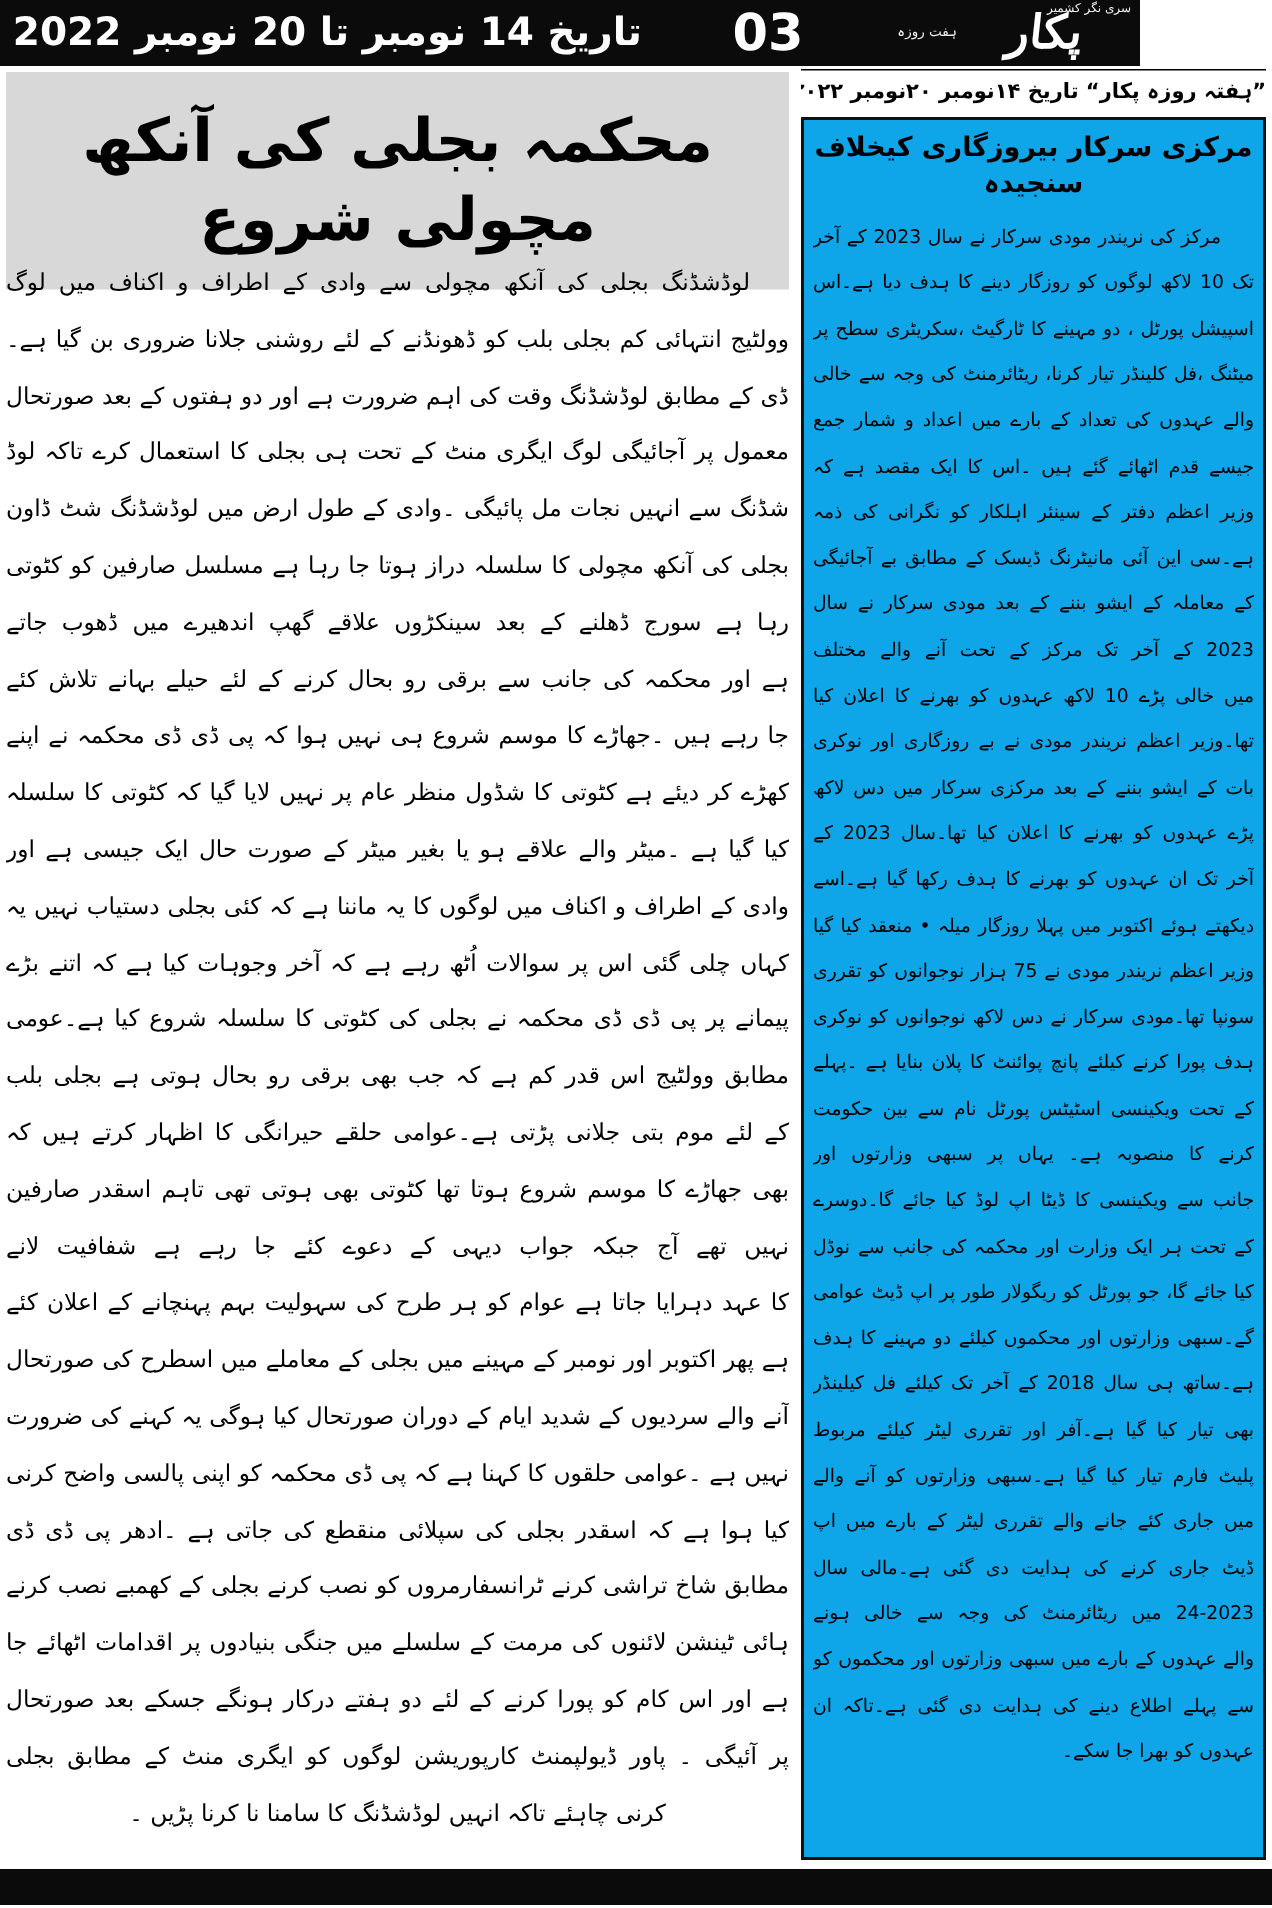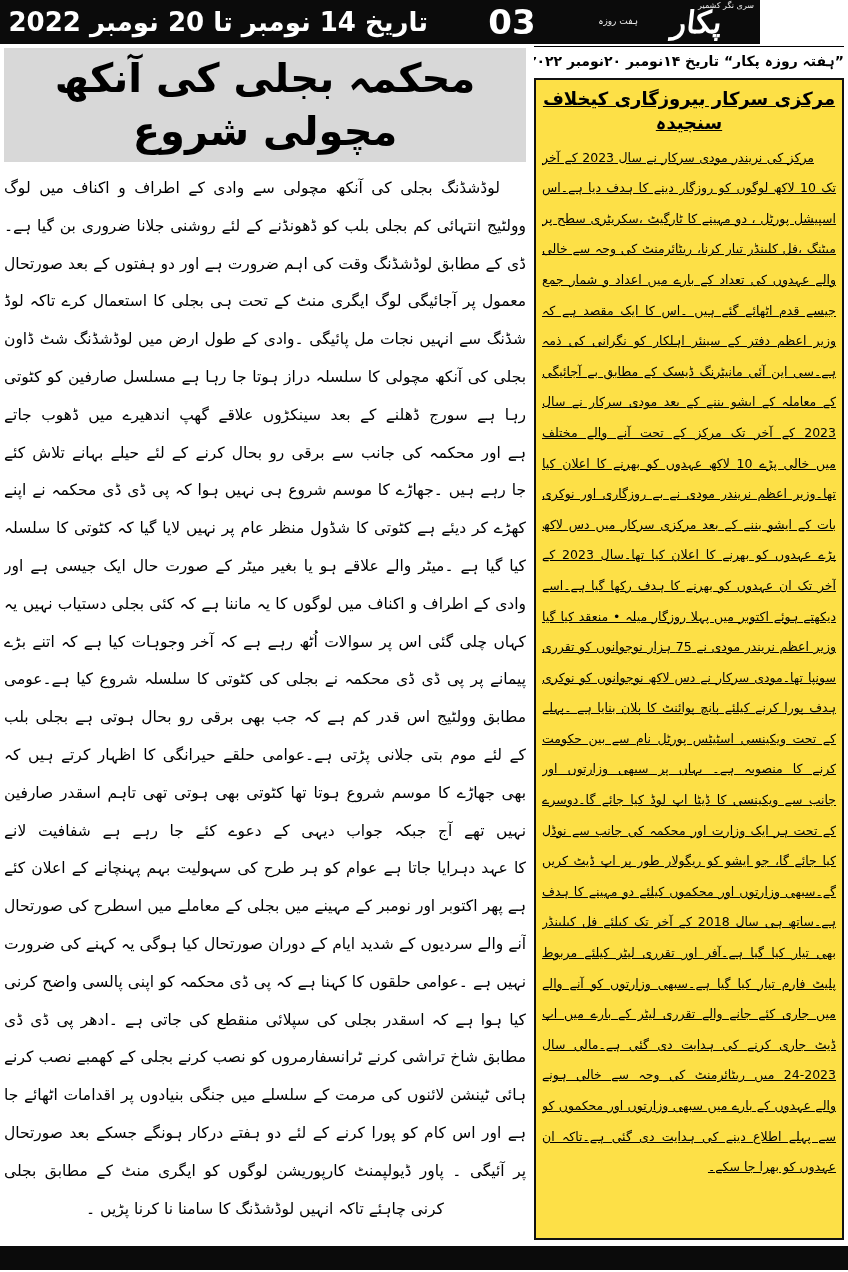--- a/index.html
+++ b/index.html
@@ -30,21 +30,21 @@
     position:absolute; top:16px; right:122px; font-size:9px; color:#eee; white-space:nowrap;
   }
   .logo-title {
     position:absolute; top:2px; right:14px; width:104px; height:40px;
     font-size:31px; font-weight:bold; font-style:italic; line-height:40px;
     text-align:center; color:#fff; transform:skewX(8deg);
   }
   
   .main-col { position:absolute; top:48px; left:4px; width:522px; }
   .main-headline-box {
-    width:522px; height:114px; background:#d8d8d8;
+    width:522px; height:145px; background:#d8d8d8;
     display:flex; align-items:center; justify-content:center;
   }
   .main-headline {
     font-size:40px; font-weight:bold; line-height:1.32;
     text-align:center; color:#000; padding:0 14px;
   }
   .main-body { position:absolute; top:122px; width:522px; }
   .line {
     width:100%; overflow:hidden; color:#000;
     text-align:justify; text-align-last:justify; white-space:normal;
@@ -54,21 +54,21 @@
   .main-body .line:last-child { text-align-last:center; }
   
   .side-col { position:absolute; top:46px; left:534px; width:310px; }
   .side-date-line {
     width:310px; height:30px; line-height:28px; border-top:1px solid #000;
     font-size:14px; font-weight:bold; text-align:center; white-space:nowrap;
     overflow:hidden; color:#000;
   }
   .side-article-box {
     position:absolute; top:32px; width:310px; height:1162px;
-    border:2px solid #111; padding:7px 6px 6px 6px; background:#fde047;text-decoration:underline;
+    border:2px solid #111; padding:7px 6px 6px 6px; background:#0ea5e9;
   }
   .side-headline {
     font-size:18px; font-weight:bold; text-align:center; line-height:1.35;
     color:#000; margin-bottom:7px;
   }
   .side-body .line { height:30.6px; line-height:30.6px; font-size:12.5px; }
   .side-body .line:first-child { padding-right:22px; }
   .side-body .line:last-child { text-align-last:right; }
   
   .bottom-bar {
@@ -145,21 +145,21 @@
           <div class="line">پڑے عہدوں کو بھرنے کا اعلان کیا تھا۔سال 2023 کے</div>
           <div class="line">آخر تک ان عہدوں کو بھرنے کا ہدف رکھا گیا ہے۔اسے</div>
           <div class="line">دیکھتے ہوئے اکتوبر میں پہلا روزگار میلہ • منعقد کیا گیا تھا۔</div>
           <div class="line">وزیر اعظم نریندر مودی نے 75 ہزار نوجوانوں کو تقرری خط</div>
           <div class="line">سونپا تھا۔مودی سرکار نے دس لاکھ نوجوانوں کو نوکری دینے کا</div>
           <div class="line">ہدف پورا کرنے کیلئے پانچ پوائنٹ کا پلان بنایا ہے ۔پہلے قدم</div>
           <div class="line">کے تحت ویکینسی اسٹیٹس پورٹل نام سے بین حکومت پورٹل لانچ</div>
           <div class="line">کرنے کا منصوبہ ہے۔ یہاں پر سبھی وزارتوں اور محکموں کی</div>
           <div class="line">جانب سے ویکینسی کا ڈیٹا اپ لوڈ کیا جائے گا۔دوسرے مرحلہ</div>
           <div class="line">کے تحت ہر ایک وزارت اور محکمہ کی جانب سے نوڈل افسر مقرر</div>
-          <div class="line">کیا جائے گا، جو ایشو کو ریگولار طور پر اپ ڈیٹ کریں</div>
+          <div class="line">کیا جائے گا، جو پورٹل کو ریگولار طور پر اپ ڈیٹ عوامی</div>
           <div class="line">گے۔سبھی وزارتوں اور محکموں کیلئے دو مہینے کا ہدف طے کیا گیا</div>
           <div class="line">ہے۔ساتھ ہی سال 2018 کے آخر تک کیلئے فل کیلینڈر</div>
           <div class="line">بھی تیار کیا گیا ہے۔آفر اور تقرری لیٹر کیلئے مربوط ڈیجیٹل</div>
           <div class="line">پلیٹ فارم تیار کیا گیا ہے۔سبھی وزارتوں کو آنے والے مہینوں</div>
           <div class="line">میں جاری کئے جانے والے تقرری لیٹر کے بارے میں اپ</div>
           <div class="line">ڈیٹ جاری کرنے کی ہدایت دی گئی ہے۔مالی سال</div>
           <div class="line">24-2023 میں ریٹائرمنٹ کی وجہ سے خالی ہونے</div>
           <div class="line">والے عہدوں کے بارے میں سبھی وزارتوں اور محکموں کو وقت</div>
           <div class="line">سے پہلے اطلاع دینے کی ہدایت دی گئی ہے۔تاکہ ان خالی</div>
           <div class="line">عہدوں کو بھرا جا سکے۔</div>

